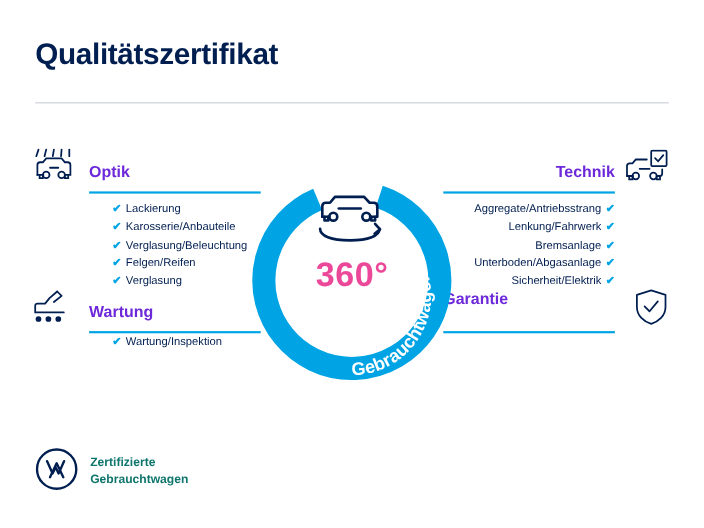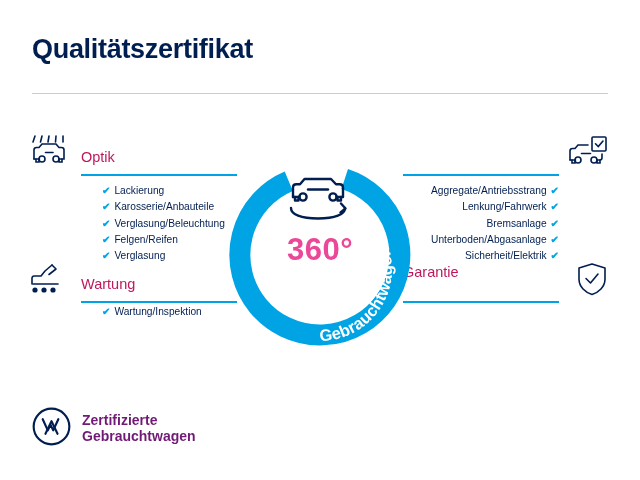--- a/index.html
+++ b/index.html
@@ -38,22 +38,22 @@
     top: 93px;
     width: 576px;
     height: 1px;
     background: #c8cdd5;
   }
 
   
   .col-head {
     position: absolute;
     font-size: 14.5px;
-    font-weight: normal;
-    color: #be185d;
+    font-weight: bold;
+    color: #6d28d9;
     white-space: nowrap;
   }
   .head-rule {
     position: absolute;
     height: 2px;
     background: #00a4e4;
   }
 
   
   .list {
@@ -111,24 +111,24 @@
   
   .footer {
     position: absolute;
     left: 32px;
     top: 407px;
     display: flex;
     align-items: center;
     gap: 11px;
   }
   .footer-text {
-    font-size: 14px;
+    font-size: 11px;
     font-weight: bold;
     line-height: 15.5px;
-    color: #701a75;
+    color: #0f766e;
     white-space: nowrap;
   }
 </style>
 </head>
 <body>
 
 <div class="page">
 
   <div class="title">Qualitätszertifikat</div>
   <div class="title-rule"></div>
@@ -170,20 +170,21 @@
         <path d="M30 24 L30 27 L33 27 L33 24"></path>
         <circle cx="11" cy="24" r="3"></circle>
         <circle cx="27" cy="24" r="3"></circle>
         <path d="M30.5 24 L33 24 C34.5 24 35 23 35 21.5 L35 18"></path>
         <line x1="14.5" y1="17.5" x2="23.5" y2="17.5"></line>
         <rect x="25" y="1" width="14" height="14" rx="1"></rect>
         <polyline points="28.5,7.8 31.3,10.6 36,5"></polyline>
       </g>
     </svg>
   </div>
+  <div class="col-head" style="left:403px; top:149px; width:156px; text-align:right;">Technik</div>
   <div class="head-rule" style="left:403px; top:174px; width:156px;"></div>
   <div class="list right" style="left:359px; top:183px; width:200px;">
     <span class="row"><span>Aggregate/Antriebsstrang</span><span class="chk">✔</span></span>
     <span class="row"><span>Lenkung/Fahrwerk</span><span class="chk">✔</span></span>
     <span class="row"><span>Bremsanlage</span><span class="chk">✔</span></span>
     <span class="row"><span>Unterboden/Abgasanlage</span><span class="chk">✔</span></span>
     <span class="row"><span>Sicherheit/Elektrik</span><span class="chk">✔</span></span>
   </div>
 
   <div class="icon" style="left:28px; top:262px;">

